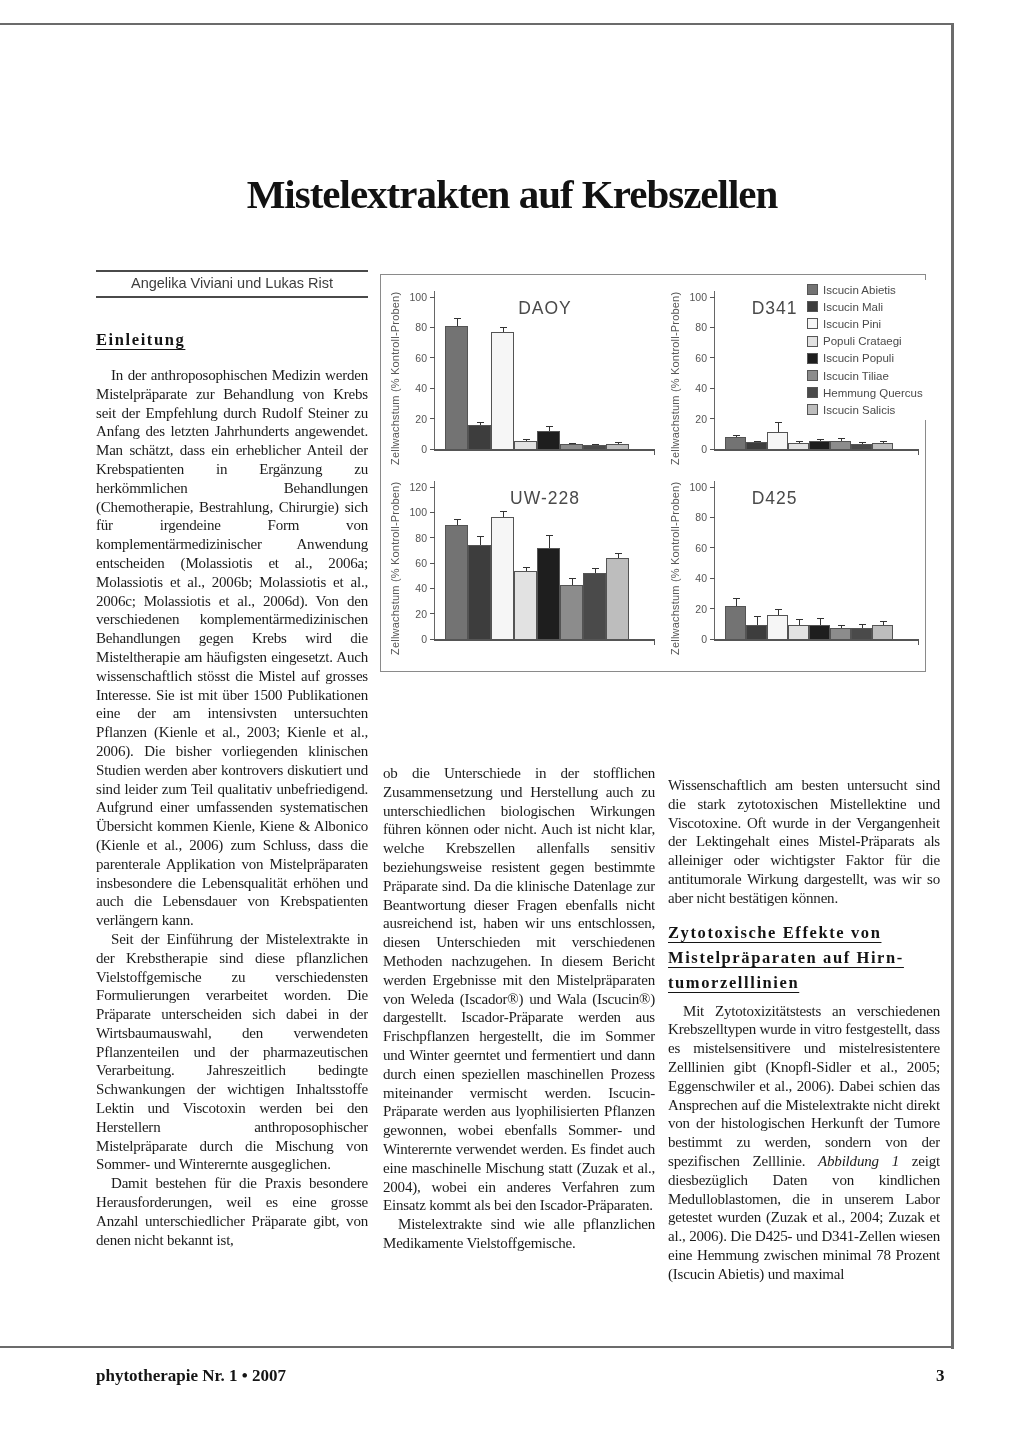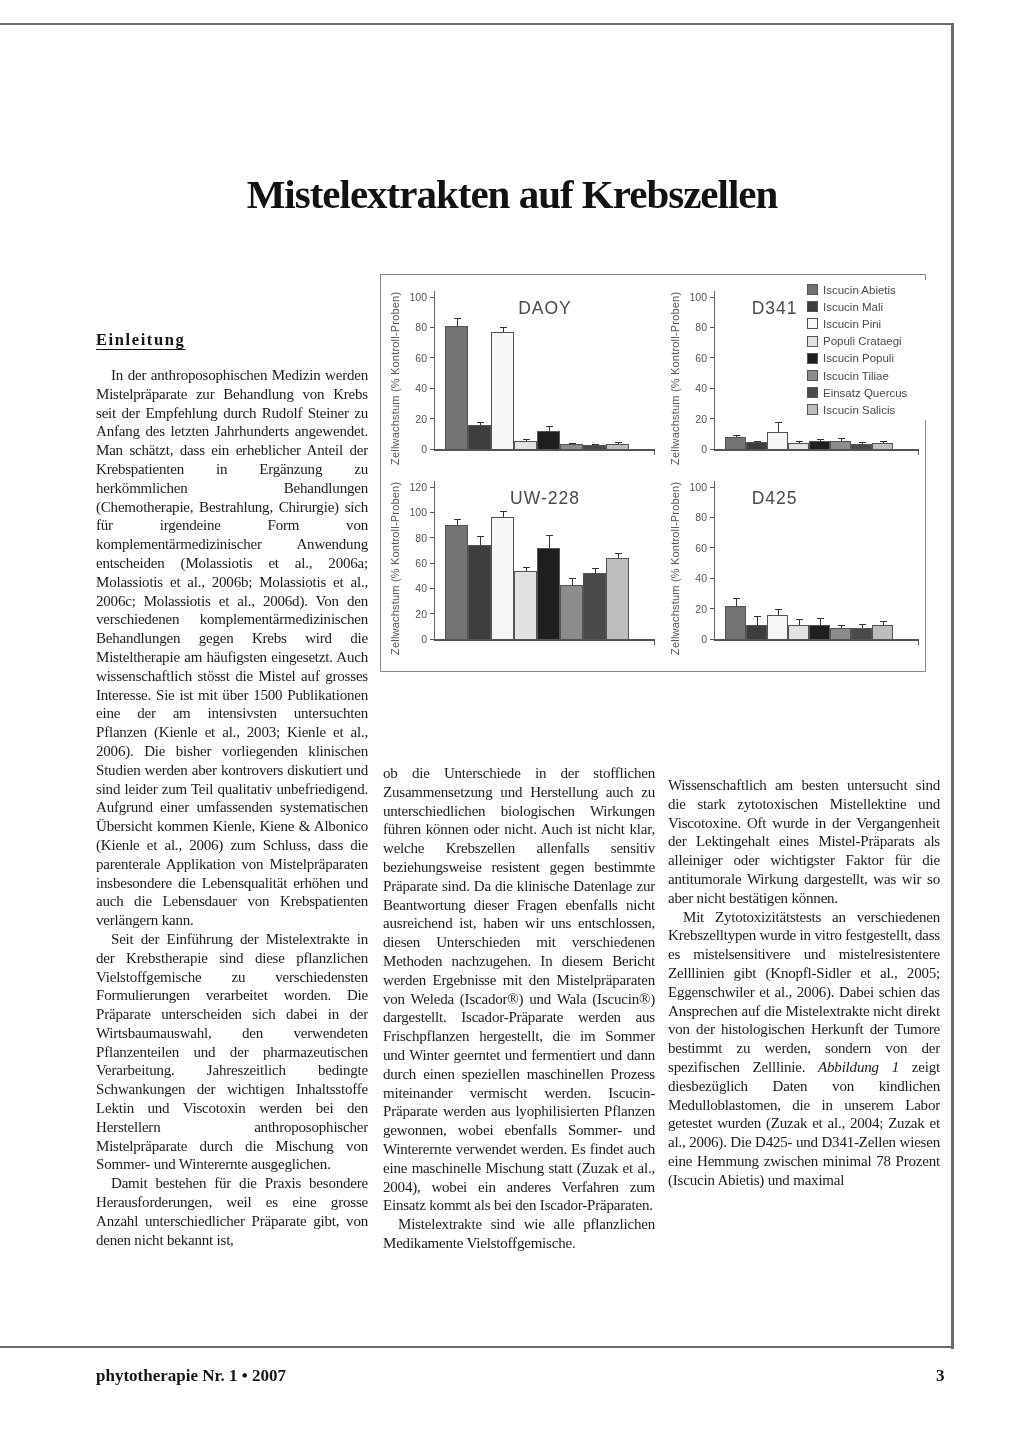--- a/index.html
+++ b/index.html
@@ -100,20 +100,21 @@
 </head>
 <body>
 
 <div class="page">
   <div class="rule-top"></div>
   <div class="rule-right"></div>
   <div class="rule-bottom"></div>
 
   <div class="art-title t2">Mistelextrakten auf Krebszellen</div>
 
+  <div class="byline">Angelika Viviani und Lukas Rist</div>
 
   <div class="sec-heading h1">Einleitung</div>
 
   <div class="bodycol col1">
     <p class="ind">In der anthroposophischen Medizin werden Mistelpräparate zur Behandlung von Krebs seit der Empfehlung durch Rudolf Steiner zu Anfang des letzten Jahrhunderts angewendet. Man schätzt, dass ein erheblicher Anteil der Krebspatienten in Ergänzung zu herkömmlichen Behandlungen (Chemotherapie, Bestrahlung, Chirurgie) sich für irgendeine Form von komplementärmedizinischer Anwendung entscheiden (Molassiotis et al., 2006a; Molassiotis et al., 2006b; Molassiotis et al., 2006c; Molassiotis et al., 2006d). Von den verschiedenen komplementärmedizinischen Behandlungen gegen Krebs wird die Misteltherapie am häufigsten eingesetzt. Auch wissenschaftlich stösst die Mistel auf grosses Interesse. Sie ist mit über 1500 Publikationen eine der am intensivsten untersuchten Pflanzen (Kienle et al., 2003; Kienle et al., 2006). Die bisher vorliegenden klinischen Studien werden aber kontrovers diskutiert und sind leider zum Teil qualitativ unbefriedigend. Aufgrund einer umfassenden systematischen Übersicht kommen Kienle, Kiene &amp; Albonico (Kienle et al., 2006) zum Schluss, dass die parenterale Applikation von Mistelpräparaten insbesondere die Lebensqualität erhöhen und auch die Lebensdauer von Krebspatienten verlängern kann.</p>
     <p class="ind">Seit der Einführung der Mistelextrakte in der Krebstherapie sind diese pflanzlichen Vielstoffgemische zu verschiedensten Formulierungen verarbeitet worden. Die Präparate unterscheiden sich dabei in der Wirtsbaumauswahl, den verwendeten Pflanzenteilen und der pharmazeutischen Verarbeitung. Jahreszeitlich bedingte Schwankungen der wichtigen Inhaltsstoffe Lektin und Viscotoxin werden bei den Herstellern anthroposophischer Mistelpräparate durch die Mischung von Sommer- und Winterernte ausgeglichen.</p>
     <p class="ind">Damit bestehen für die Praxis besondere Herausforderungen, weil es eine grosse Anzahl unterschiedlicher Präparate gibt, von denen nicht bekannt ist,</p>
   </div>
 
   <div class="figure-box">
@@ -359,35 +360,40 @@
         <div class="legend-item">
           <span class="legend-swatch" style="background: rgb(30, 30, 30);"></span>
           <span class="legend-label">Iscucin Populi</span>
         </div>
         <div class="legend-item">
           <span class="legend-swatch" style="background: rgb(140, 140, 140);"></span>
           <span class="legend-label">Iscucin Tiliae</span>
         </div>
         <div class="legend-item">
           <span class="legend-swatch" style="background: rgb(74, 74, 74);"></span>
-          <span class="legend-label">Einsatz Quercus</span>
+          <span class="legend-label">Hemmung Quercus</span>
         </div>
         <div class="legend-item">
           <span class="legend-swatch" style="background: rgb(189, 189, 189);"></span>
           <span class="legend-label">Iscucin Salicis</span>
         </div>
       </div>
   </div>
 
 
   <div class="bodycol col2">
     <p>ob die Unterschiede in der stofflichen Zusammensetzung und Herstellung auch zu unterschiedlichen biologischen Wirkungen führen können oder nicht. Auch ist nicht klar, welche Krebszellen allenfalls sensitiv beziehungsweise resistent gegen bestimmte Präparate sind. Da die klinische Datenlage zur Beantwortung dieser Fragen ebenfalls nicht ausreichend ist, haben wir uns entschlossen, diesen Unterschieden mit verschiedenen Methoden nachzugehen. In diesem Bericht werden Ergebnisse mit den Mistelpräparaten von Weleda (Iscador®) und Wala (Iscucin®) dargestellt. Iscador-Präparate werden aus Frischpflanzen hergestellt, die im Sommer und Winter geerntet und fermentiert und dann durch einen speziellen maschinellen Prozess miteinander vermischt werden. Iscucin-Präparate werden aus lyophilisierten Pflanzen gewonnen, wobei ebenfalls Sommer- und Winterernte verwendet werden. Es findet auch eine maschinelle Mischung statt (Zuzak et al., 2004), wobei ein anderes Verfahren zum Einsatz kommt als bei den Iscador-Präparaten.</p>
     <p class="ind">Mistelextrakte sind wie alle pflanzlichen Medikamente Vielstoffgemische.</p>
   </div>
 
   <div class="bodycol col3">
     <p>Wissenschaftlich am besten untersucht sind die stark zytotoxischen Mistellektine und Viscotoxine. Oft wurde in der Vergangenheit der Lektingehalt eines Mistel-Präparats als alleiniger oder wichtigster Faktor für die antitumorale Wirkung dargestellt, was wir so aber nicht bestätigen können.</p>
+    <div class="sec-heading h2">
+      <span>Zytotoxische Effekte von</span>
+      <span>Mistelpräparaten auf Hirn-</span>
+      <span>tumorzelllinien</span>
+    </div>
     <p class="ind"><span>Mit Zytotoxizitätstests an verschiedenen Krebszelltypen wurde in vitro festgestellt, dass es mistelsensitivere und mistelresistentere Zelllinien gibt (Knopfl-Sidler et al., 2005; Eggenschwiler et al., 2006). Dabei schien das Ansprechen auf die Mistelextrakte nicht direkt von der histologischen Herkunft der Tumore bestimmt zu werden, sondern von der spezifischen Zelllinie. </span><i>Abbildung 1</i><span> zeigt diesbezüglich Daten von kindlichen Medulloblastomen, die in unserem Labor getestet wurden (Zuzak et al., 2004; Zuzak et al., 2006). Die D425- und D341-Zellen wiesen eine Hemmung zwischen minimal 78 Prozent (Iscucin Abietis) und maximal</span></p>
   </div>
 
   <div class="footer-left">phytotherapie Nr. 1 • 2007</div>
   <div class="page-num">3</div>
 </div>
 
 </body></html>

